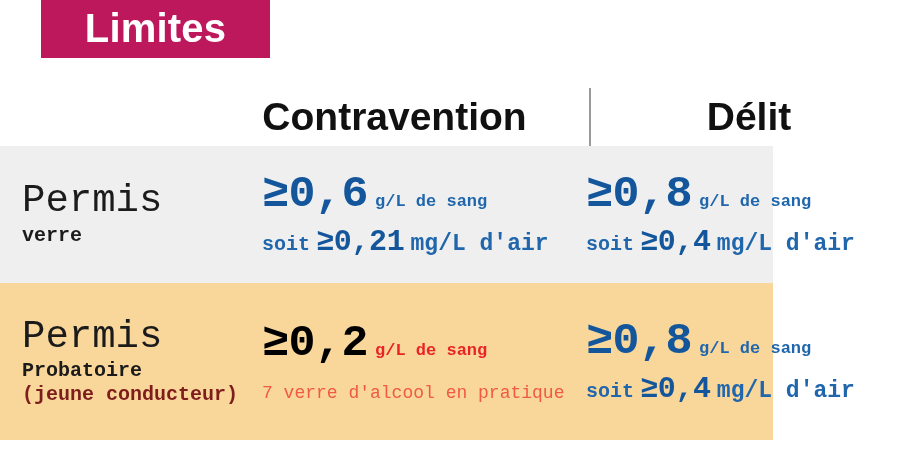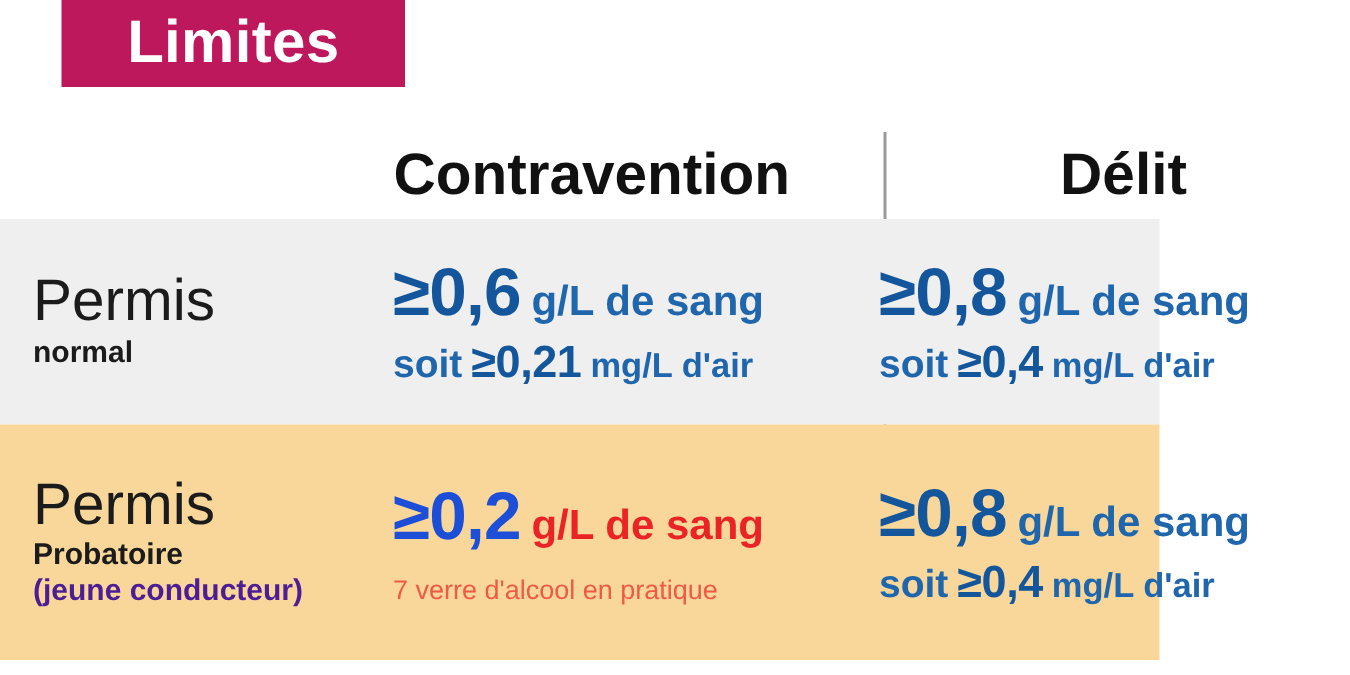--- a/index.html
+++ b/index.html
@@ -78,20 +78,21 @@
     height: 352px;
     background: #9a9a9a;
   }
 
   
   .data-row {
     position: absolute;
     left: 0;
     width: 773px;
     box-sizing: border-box;
+    font-family: Liberation Mono, monospace;
   }
   .data-row.row-normal {
     top: 146px;
     height: 137px;
     background: #efefef;
   }
   .data-row.row-probatoire {
     top: 283px;
     height: 157px;
     background: #f9d79a;
@@ -117,21 +118,21 @@
   }
   .row-label-sub {
     color: #1b1b1b;
     font-size: 20px;
     font-weight: bold;
     line-height: 1.18;
     white-space: nowrap;
     margin-top: 2px;
   }
   .row-label-sub2 {
-    color: #4c1d95;
+    color: #7f1d1d;
     font-size: 20px;
     font-weight: bold;
     line-height: 1.18;
     white-space: nowrap;
   }
 
   
   .value-cell {
     position: absolute;
     top: 0;
@@ -154,28 +155,28 @@
 
   
   .big-num {
     font-size: 45px;
     font-weight: bold;
     letter-spacing: -0.5px;
     vertical-align: baseline;
   }
   
   .unit {
-    font-size: 28px;
+    font-size: 17px;
     font-weight: bold;
     margin-left: 7px;
     vertical-align: baseline;
   }
   
   .soit {
-    font-size: 26px;
+    font-size: 20px;
     font-weight: bold;
     margin-right: 6px;
     vertical-align: baseline;
   }
   
   .mid-num {
     font-size: 30px;
     font-weight: bold;
     letter-spacing: -0.3px;
     vertical-align: baseline;
@@ -188,21 +189,21 @@
   }
   .note-text {
     font-size: 18px;
     font-weight: normal;
     vertical-align: baseline;
   }
 
   
   .c-blue-dark  { color: #14569b; }
   .c-blue-mid   { color: #1f66ad; }
-  .c-red-dark   { color: #1d4ed8; }
+  .c-red-dark   { color: #000000; }
   .c-red-mid    { color: #ea2424; }
   .c-red-light  { color: #ef5a44; }
 </style>
 </head>
 <body>
 
 <div id="infographic">
 
   <div class="title-badge">
     <span class="title-badge-label">Limites</span>
@@ -212,21 +213,21 @@
     <div class="header-cell delit">Délit</div>
     <div class="header-cell contravention">Contravention</div>
   </div>
 
   <div class="col-divider"></div>
 
   <div class="data-row row-normal">
 
     <div class="row-label">
       <span class="row-label-main">Permis</span>
-      <span class="row-label-sub">normal</span>
+      <span class="row-label-sub">verre</span>
     </div>
 
     <div class="value-cell col-contravention">
       <span class="value-line primary">
         <span class="big-num c-blue-dark">≥0,6</span><span class="unit c-blue-mid">g/L de sang</span>
       </span>
       <span class="value-line secondary">
         <span class="soit c-blue-mid">soit</span><span class="mid-num c-blue-dark">≥0,21</span><span class="unit-sm c-blue-mid">mg/L d'air</span>
       </span>
     </div>

